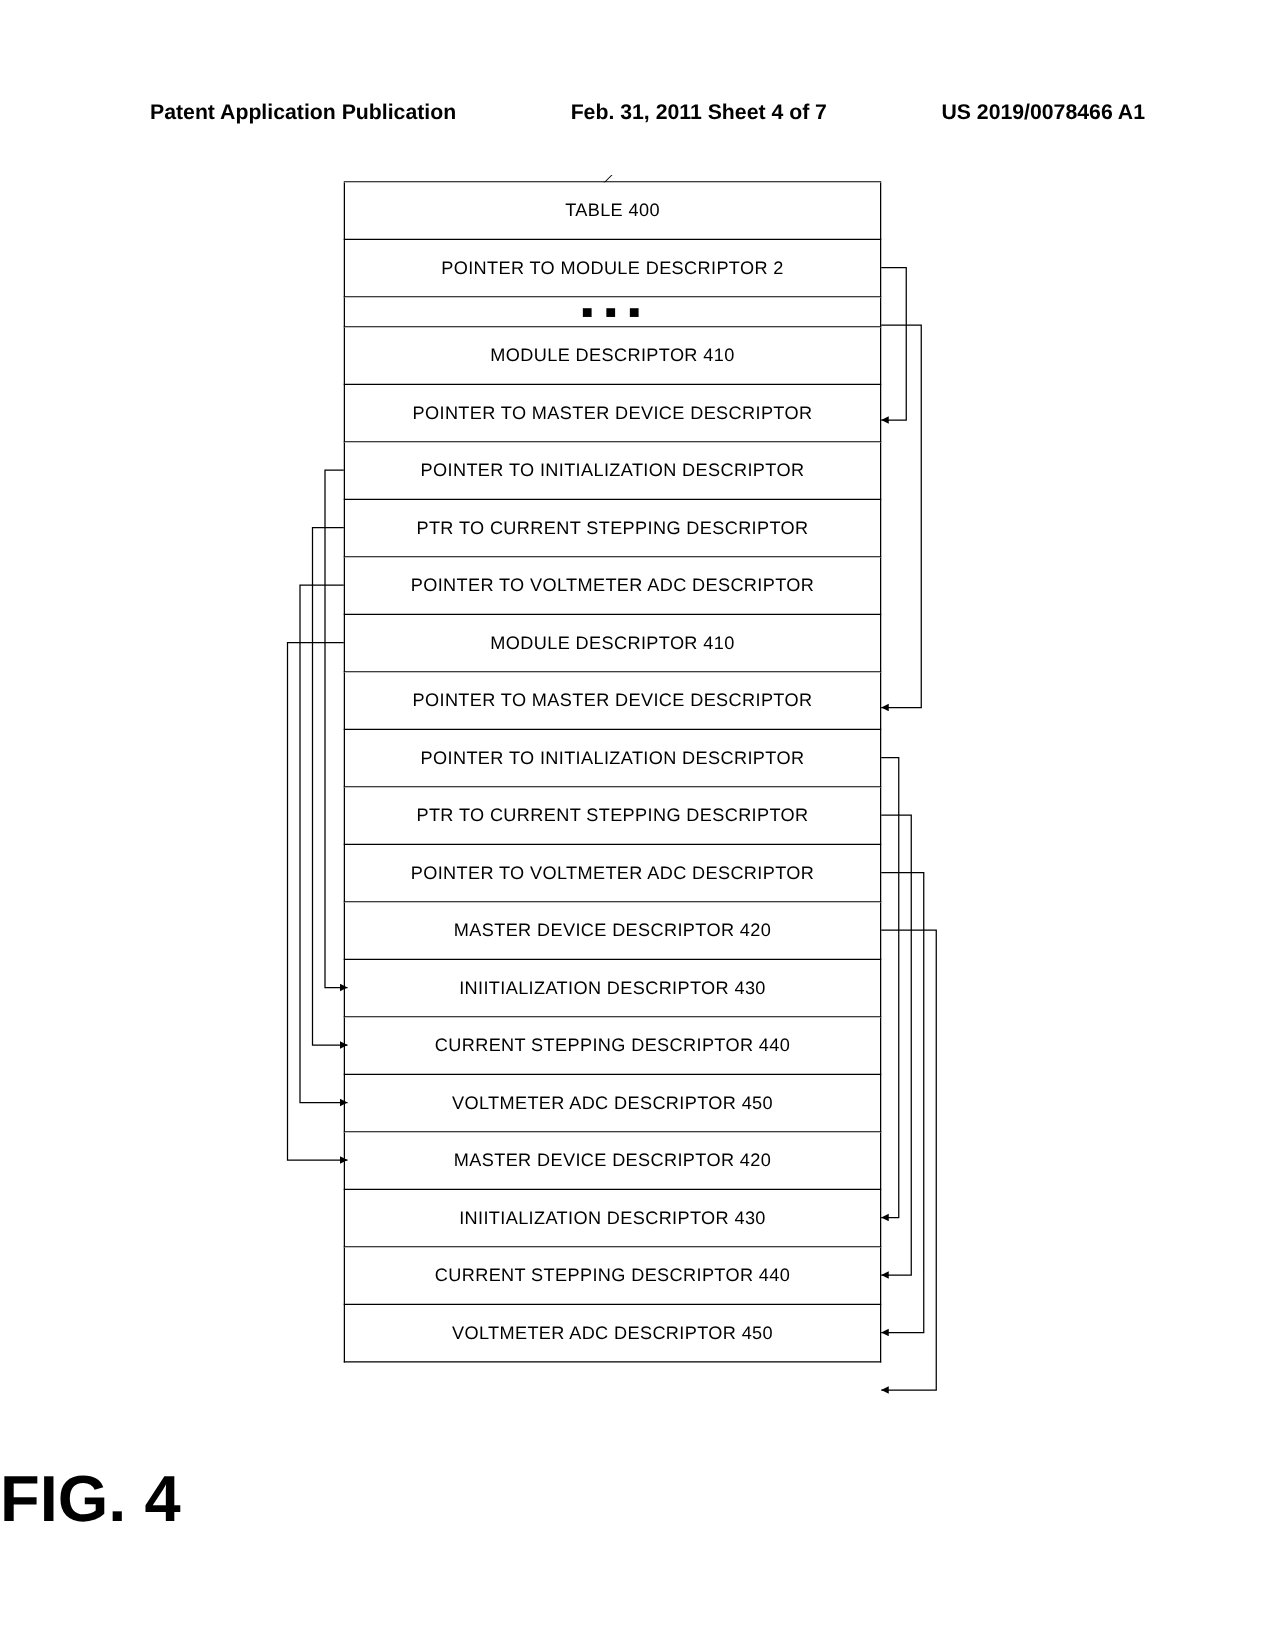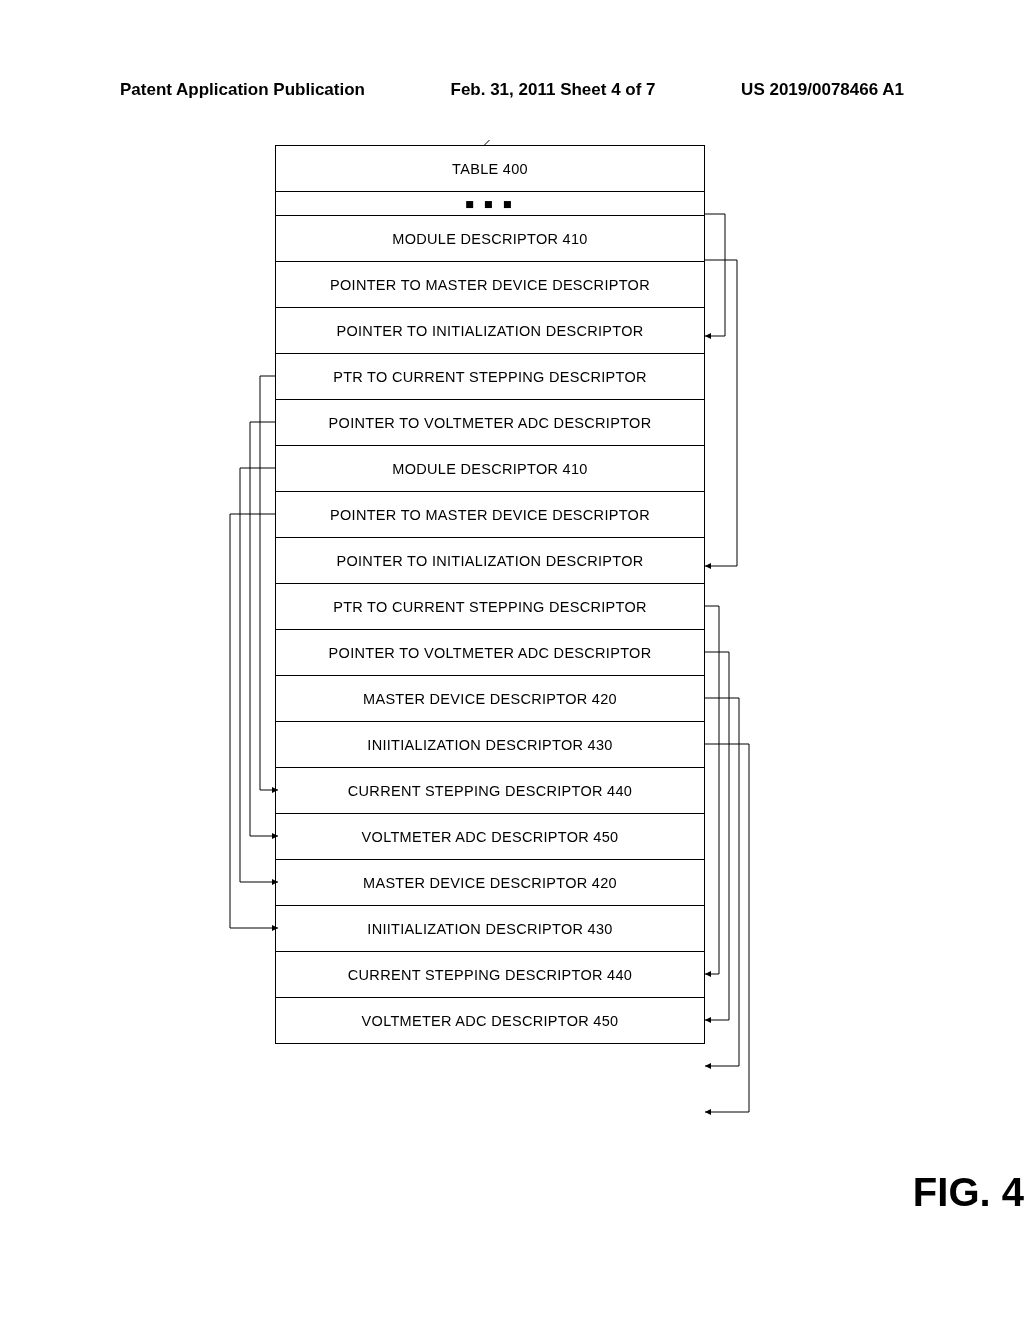--- a/index.html
+++ b/index.html
@@ -12,21 +12,21 @@
   }
   .page {
     position: relative;
     width: 100%;
     height: 100%;
   }
   .header {
     position: absolute;
     top: 80px;
     left: 120px;
-    right: 120px;
+    right: 108px;
     display: flex;
     font-size: 17px;
     font-weight: bold;
   }
   .header .left  { flex: 0 0 auto; }
   .header .mid   { flex: 1 1 auto; text-align: center; }
   .header .right { flex: 0 0 auto; }
 
   .diagram-wrap {
     position: absolute;
@@ -66,43 +66,44 @@
   svg.connectors {
     position: absolute;
     top: 0; left: 0;
     width: 580px;
     height: 1000px;
     pointer-events: none;
   }
   .figlabel {
     position: absolute;
     left: 0; right: 0;
-    text-align: right;
+    text-align: left;
     top: 1170px;
-    font-size: 40px;
+    font-size: 52px;
     font-weight: bold;
   }
 </style>
 </head>
 <body>
 
 <div class="page">
 
   <div class="header">
     <span class="left">Patent Application Publication</span>
     <span class="mid">Feb. 31, 2011  Sheet 4 of 7</span>
     <span class="right">US 2019/0078466 A1</span>
   </div>
 
   <div class="leadline"></div>
 
   <div class="diagram-wrap">
 
     <div class="tablebox">
       <div class="row">TABLE 400</div>
+      <div class="row">POINTER TO MODULE DESCRIPTOR 2</div>
       <div class="row dots">■ ■ ■</div>
       <div class="row">MODULE DESCRIPTOR 410</div>
       <div class="row">POINTER TO MASTER DEVICE DESCRIPTOR</div>
       <div class="row">POINTER TO INITIALIZATION DESCRIPTOR</div>
       <div class="row">PTR TO CURRENT STEPPING  DESCRIPTOR</div>
       <div class="row">POINTER TO VOLTMETER ADC DESCRIPTOR</div>
       <div class="row">MODULE DESCRIPTOR 410</div>
       <div class="row">POINTER TO MASTER DEVICE DESCRIPTOR</div>
       <div class="row">POINTER TO INITIALIZATION DESCRIPTOR</div>
       <div class="row">PTR TO CURRENT STEPPING  DESCRIPTOR</div>

